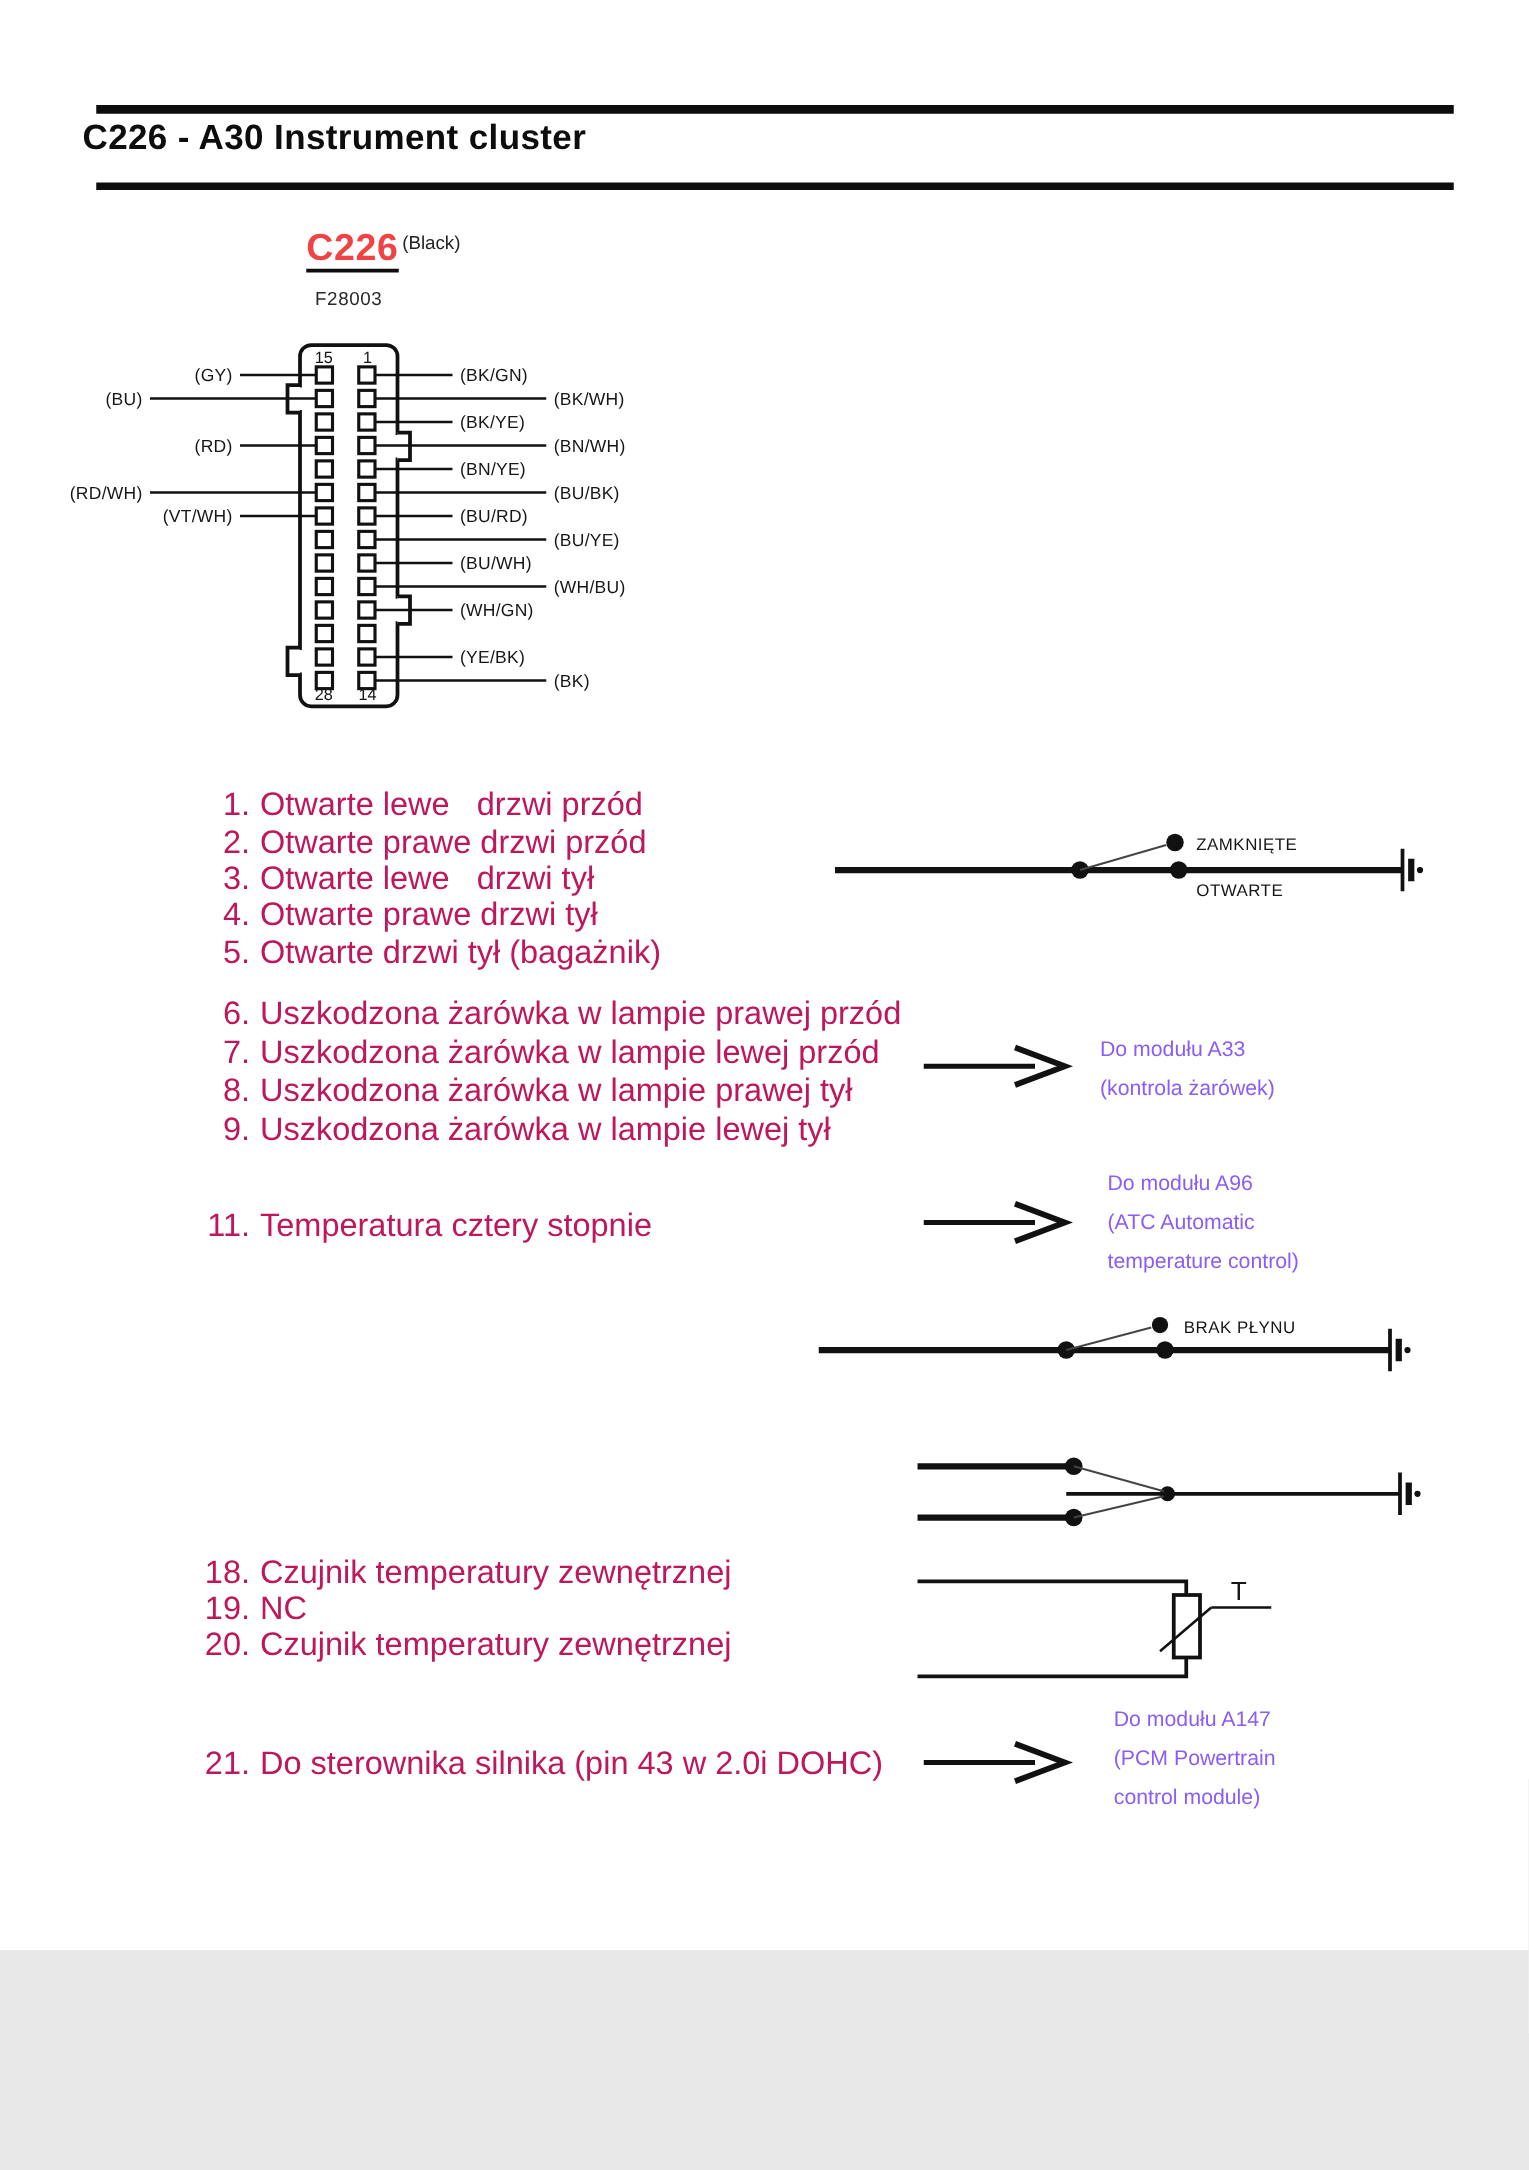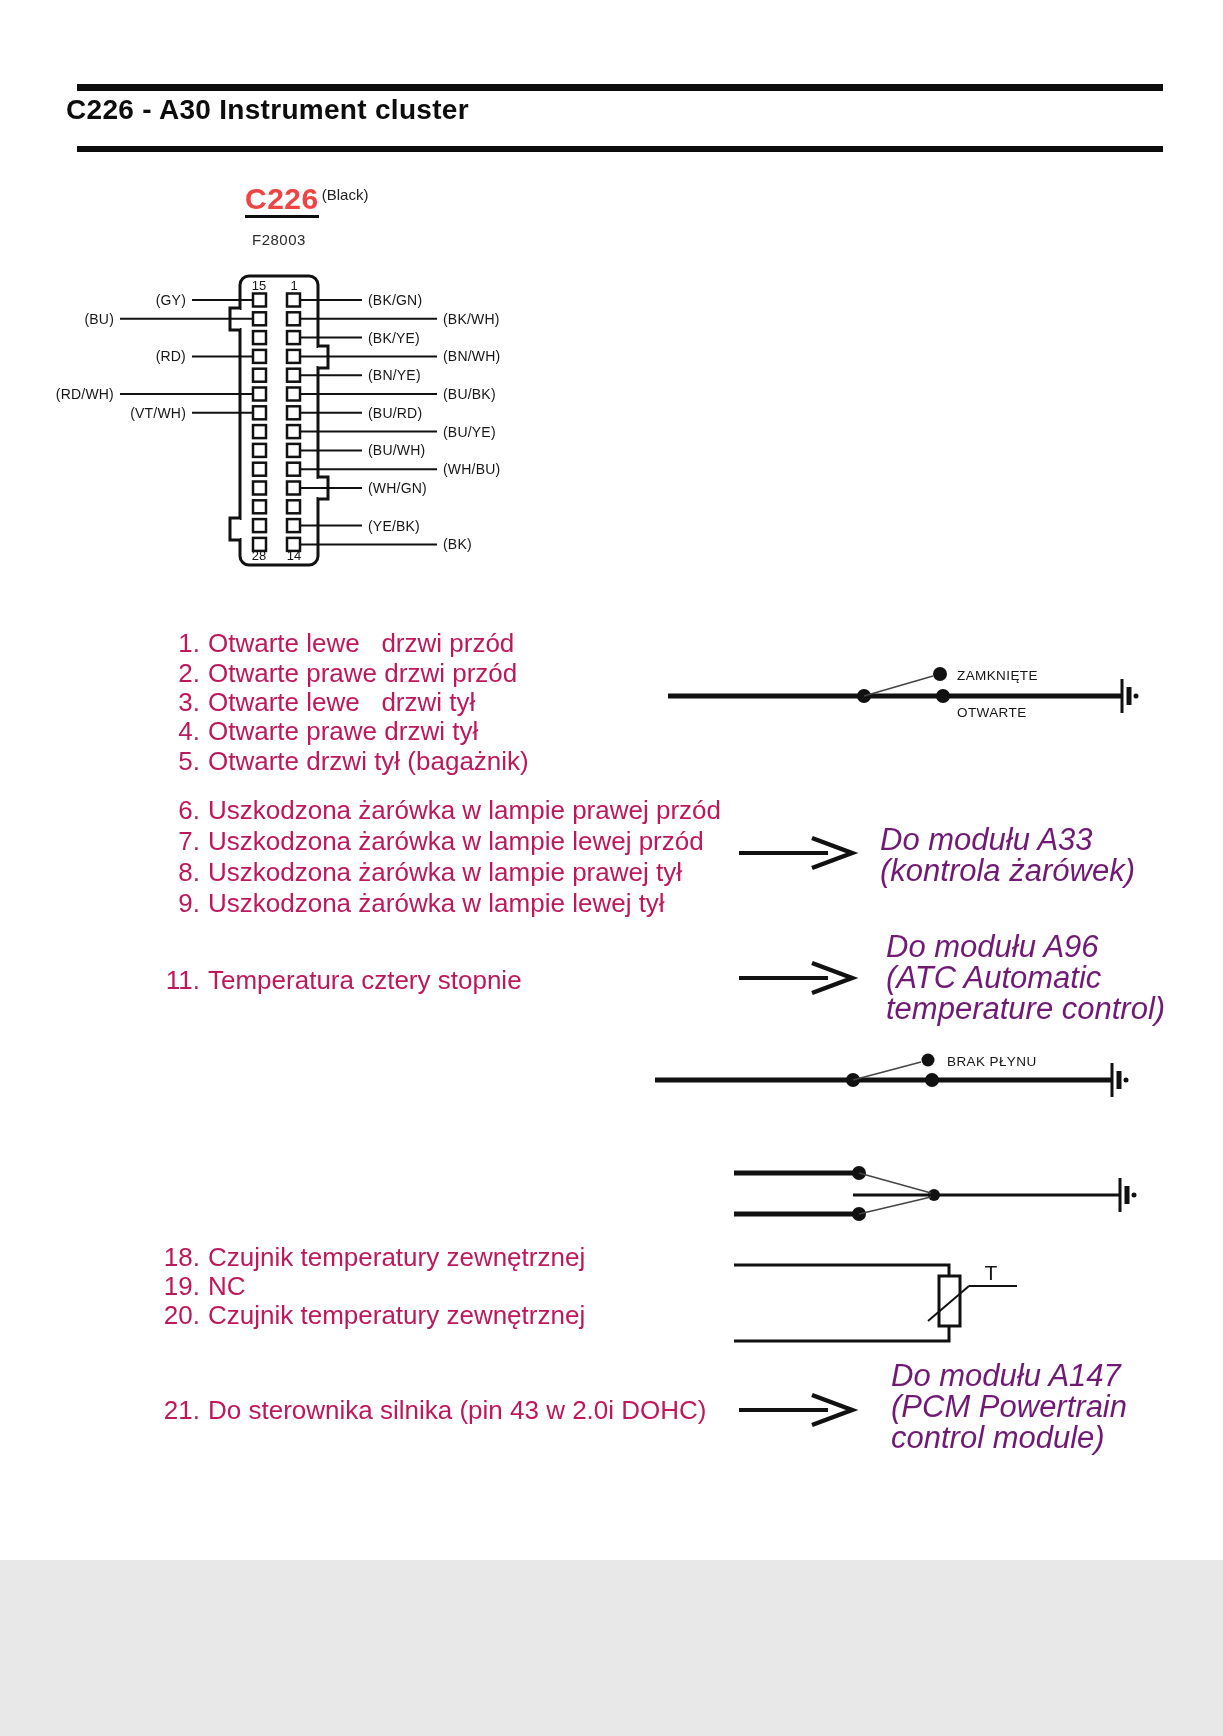--- a/index.html
+++ b/index.html
@@ -24,21 +24,21 @@
   }
   .ccolor{font-size:15px;color:#222;position:relative;top:-9px;margin-left:3px;}
   .ccode{position:absolute;left:252px;top:231px;font-size:15px;color:#2a2a2a;letter-spacing:.5px;}
   .overlay{position:absolute;left:0;top:0;}
   .item{
     position:absolute;left:158px;height:30px;white-space:nowrap;
     font-size:26px;color:#be185d;
   }
   .item .num{display:inline-block;width:42px;text-align:right;}
   .item .lbl{margin-left:8px;white-space:pre;}
-  .mod{position:absolute;font-size:31px;line-height:31px;color:#701a75;white-space:nowrap;font-style:italic;}
+  .mod{position:absolute;font-size:17px;line-height:31px;color:#8b5cf6;white-space:nowrap;}
   svg text{fill:#161616;}
   .wlabel{font-size:14px;letter-spacing:.2px;}
   .pinnum{font-size:13px;}
   .swlabel{font-size:13.5px;letter-spacing:.4px;}
   .tlabel{font-size:21px;}
 </style>
 </head>
 <body>
 
 <div class="page">

